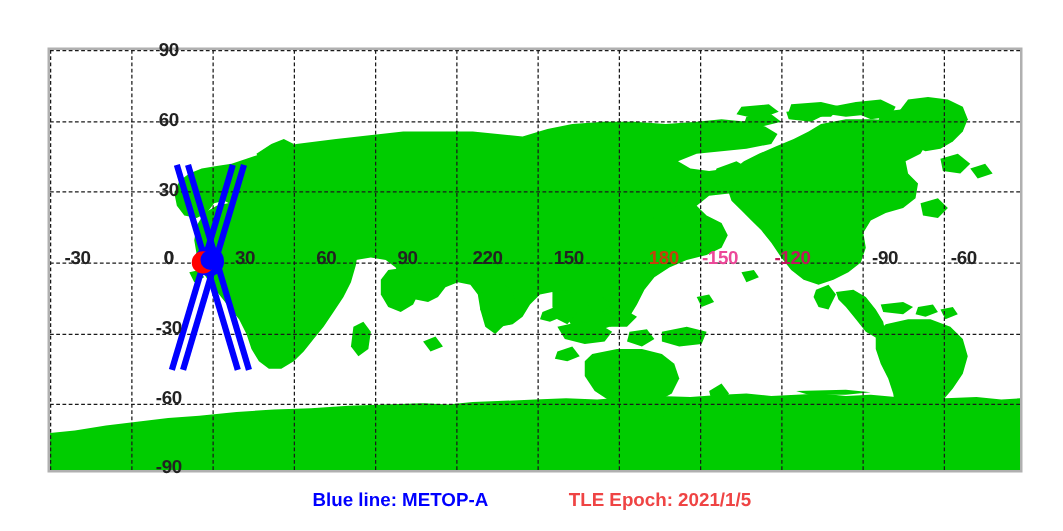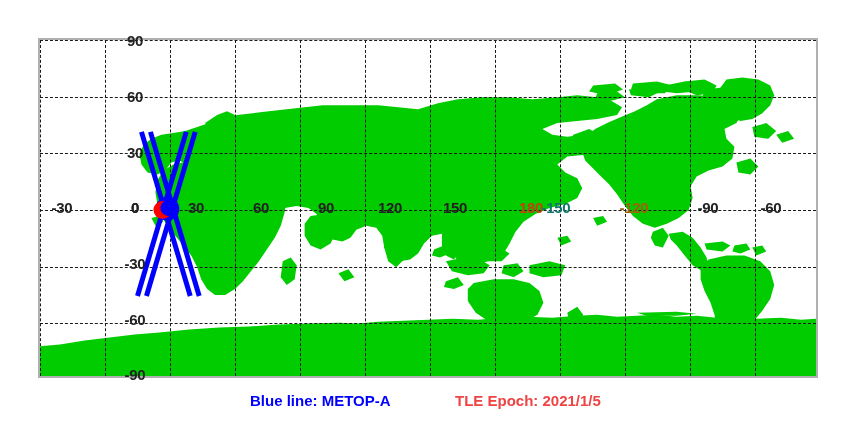--- a/index.html
+++ b/index.html
@@ -163,25 +163,25 @@
         <circle cx="129" cy="170" r="8" fill="#0000ff"></circle>
       </svg>
     </div>
   </div>
 
   <span class="lon-label" style="left: 62px; top: 207px; color: rgb(34, 34, 34);">-30</span>
   <span class="lon-label" style="left: 135px; top: 207px; color: rgb(34, 34, 34);">0</span>
   <span class="lon-label" style="left: 196px; top: 207px; color: rgb(34, 34, 34);">30</span>
   <span class="lon-label" style="left: 261px; top: 207px; color: rgb(34, 34, 34);">60</span>
   <span class="lon-label" style="left: 326px; top: 207px; color: rgb(34, 34, 34);">90</span>
-  <span class="lon-label" style="left: 390px; top: 207px; color: rgb(34, 34, 34);">120</span>
+  <span class="lon-label" style="left: 390px; top: 207px; color: rgb(34, 34, 34);">220</span>
   <span class="lon-label" style="left: 455px; top: 207px; color: rgb(34, 34, 34); text-align: center;">150</span>
   <span class="lon-label" style="left: 531px; top: 207px; color: #c2410c;">180</span>
-  <span class="lon-label" style="left: 556px; top: 207px; color: #0f766e;">-150</span>
-  <span class="lon-label" style="left: 634px; top: 207px; color: #a16207;">-120</span>
+  <span class="lon-label" style="left: 576px; top: 207px; color: #ec4899;">-150</span>
+  <span class="lon-label" style="left: 634px; top: 207px; color: #be185d;">-120</span>
   <span class="lon-label" style="left: 708px; top: 207px; color: rgb(34, 34, 34);">-90</span>
   <span class="lon-label" style="left: 771px; top: 207px; color: rgb(34, 34, 34);">-60</span>
 
   <span class="lat-label" style="left: 135px; top: 40px; color: rgb(34, 34, 34);">90</span>
   <span class="lat-label" style="left: 135px; top: 96px; color: rgb(34, 34, 34);">60</span>
   <span class="lat-label" style="left: 135px; top: 152px; color: rgb(34, 34, 34);">30</span>
   <span class="lat-label" style="left: 135px; top: 207px; color: rgb(34, 34, 34);">0</span>
   <span class="lat-label" style="left: 135px; top: 263px; color: rgb(34, 34, 34);">-30</span>
   <span class="lat-label" style="left: 135px; top: 319px; color: rgb(34, 34, 34);">-60</span>
   <span class="lat-label" style="left: 135px; top: 374px; color: rgb(34, 34, 34);">-90</span>

